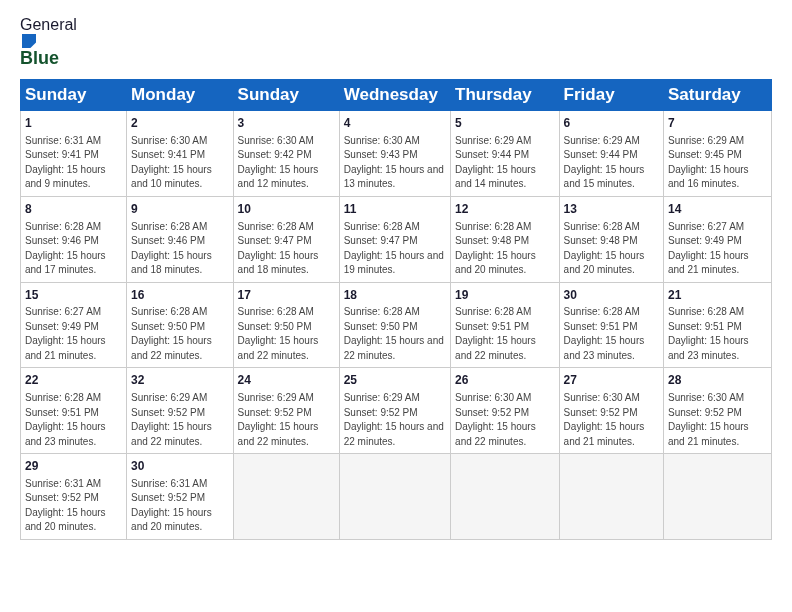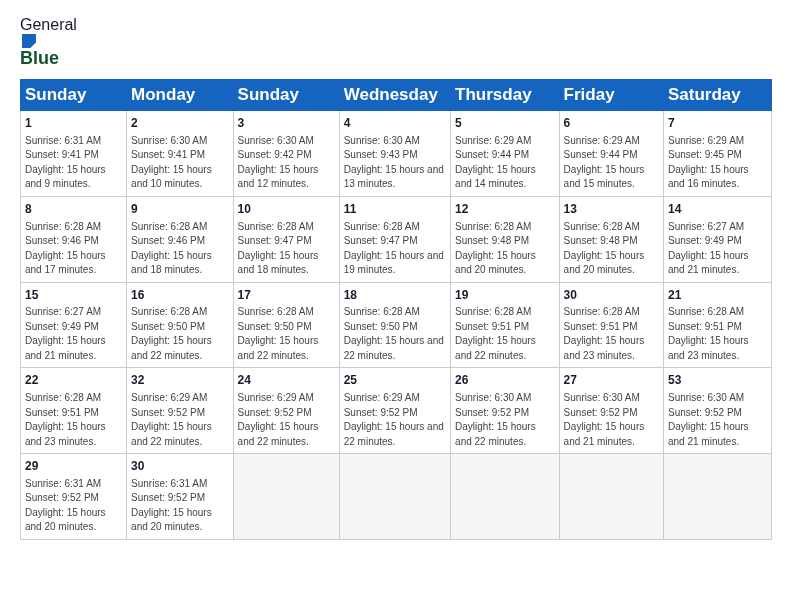--- a/index.html
+++ b/index.html
@@ -147,21 +147,21 @@
           <td><span class="day-num">30</span><span class="day-info">Sunrise: 6:28 AM<br>Sunset: 9:51 PM<br>Daylight: 15 hours and 23 minutes.</span></td>
           <td><span class="day-num">21</span><span class="day-info">Sunrise: 6:28 AM<br>Sunset: 9:51 PM<br>Daylight: 15 hours and 23 minutes.</span></td>
         </tr>
         <tr>
           <td><span class="day-num">22</span><span class="day-info">Sunrise: 6:28 AM<br>Sunset: 9:51 PM<br>Daylight: 15 hours and 23 minutes.</span></td>
           <td><span class="day-num">32</span><span class="day-info">Sunrise: 6:29 AM<br>Sunset: 9:52 PM<br>Daylight: 15 hours and 22 minutes.</span></td>
           <td><span class="day-num">24</span><span class="day-info">Sunrise: 6:29 AM<br>Sunset: 9:52 PM<br>Daylight: 15 hours and 22 minutes.</span></td>
           <td><span class="day-num">25</span><span class="day-info">Sunrise: 6:29 AM<br>Sunset: 9:52 PM<br>Daylight: 15 hours and 22 minutes.</span></td>
           <td><span class="day-num">26</span><span class="day-info">Sunrise: 6:30 AM<br>Sunset: 9:52 PM<br>Daylight: 15 hours and 22 minutes.</span></td>
           <td><span class="day-num">27</span><span class="day-info">Sunrise: 6:30 AM<br>Sunset: 9:52 PM<br>Daylight: 15 hours and 21 minutes.</span></td>
-          <td><span class="day-num">53</span><span class="day-info">Sunrise: 6:30 AM<br>Sunset: 9:52 PM<br>Daylight: 15 hours and 21 minutes.</span></td>
+          <td><span class="day-num">28</span><span class="day-info">Sunrise: 6:30 AM<br>Sunset: 9:52 PM<br>Daylight: 15 hours and 21 minutes.</span></td>
         </tr>
         <tr>
           <td><span class="day-num">29</span><span class="day-info">Sunrise: 6:31 AM<br>Sunset: 9:52 PM<br>Daylight: 15 hours and 20 minutes.</span></td>
           <td><span class="day-num">30</span><span class="day-info">Sunrise: 6:31 AM<br>Sunset: 9:52 PM<br>Daylight: 15 hours and 20 minutes.</span></td>
           <td class="empty"></td>
           <td class="empty"></td>
           <td class="empty"></td>
           <td class="empty"></td>
           <td class="empty"></td>
         </tr>

